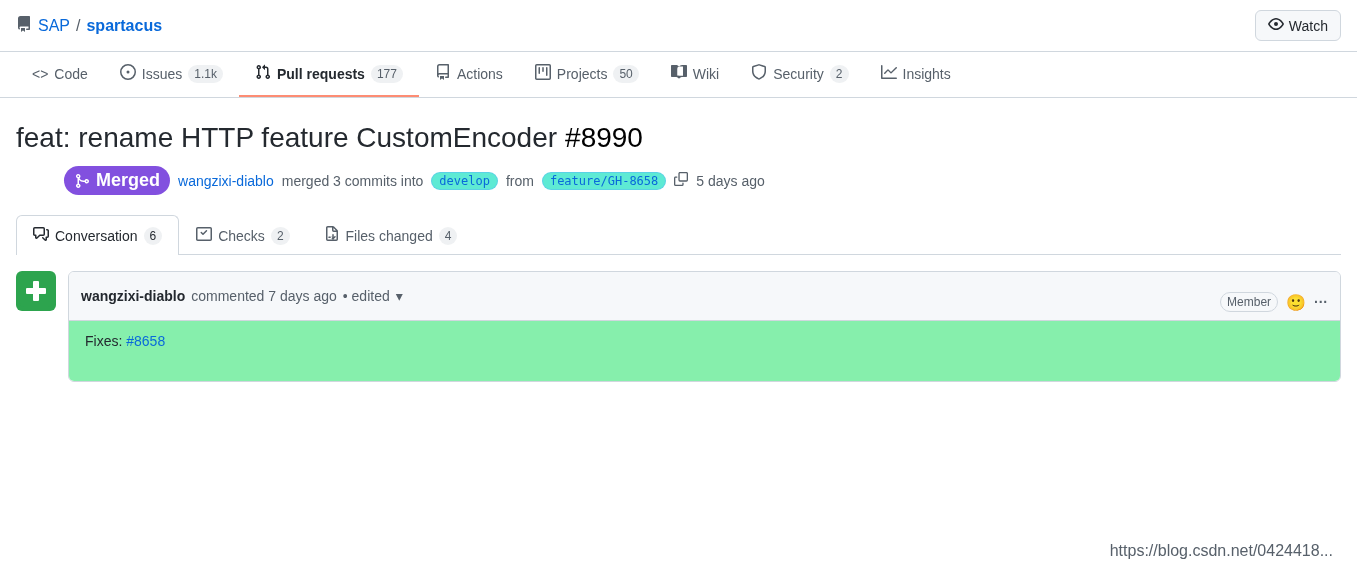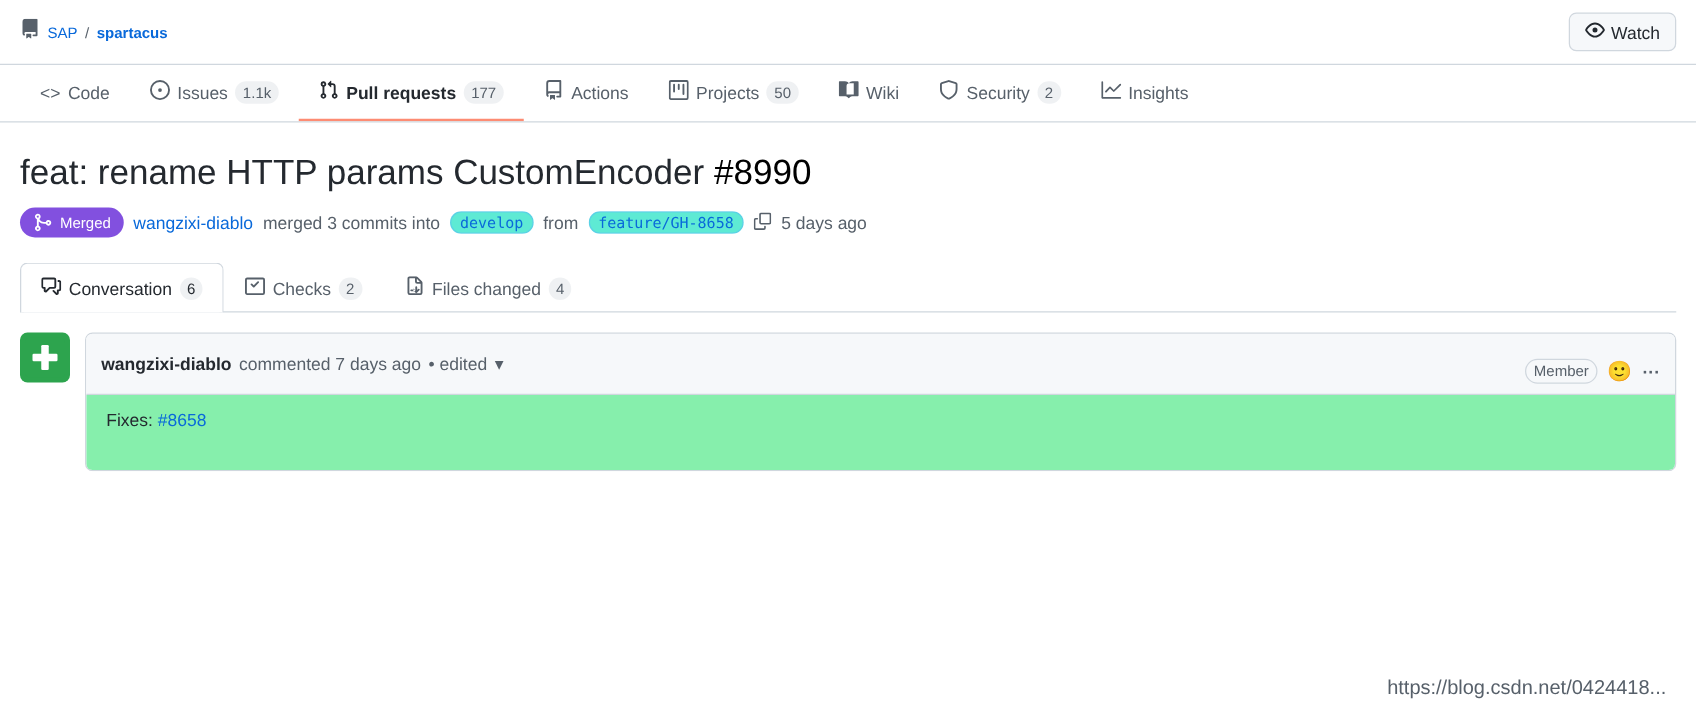--- a/index.html
+++ b/index.html
@@ -15,21 +15,21 @@
       display: flex;
       align-items: center;
       padding: 10px 16px;
       border-bottom: 1px solid #d0d7de;
       justify-content: space-between;
     }
     .repo-title {
       display: flex;
       align-items: center;
       gap: 6px;
-      font-size: 12px;
+      font-size: 16px;
     }
     .repo-title .icon {
       color: #57606a;
       font-size: 16px;
     }
     .repo-title .org {
       color: #0969da;
       font-weight: 400;
     }
     .repo-title .sep {
@@ -120,22 +120,23 @@
       flex-wrap: wrap;
     }
     .merged-badge {
       display: inline-flex;
       align-items: center;
       gap: 6px;
       padding: 4px 10px;
       background: #8250df;
       color: #ffffff;
       border-radius: 20px;
-      font-size: 12px;
-      font-weight: 400;
+      font-size: 18px;
+      font-weight: 700;
+      margin-left: 48px;
     }
     .pr-meta-text {
       font-size: 14px;
       color: #57606a;
     }
     .pr-meta-text a, .pr-meta-link {
       color: #0969da;
       text-decoration: none;
     }
     .branch-tag {
@@ -381,21 +382,21 @@
         <path fill-rule="evenodd" d="M1.5 1.75a.75.75 0 00-1.5 0v12.5c0 .414.336.75.75.75h14.5a.75.75 0 000-1.5H1.5V1.75zm14.28 2.53a.75.75 0 00-1.06-1.06L10 7.94 7.53 5.47a.75.75 0 00-1.06 0L3.22 8.72a.75.75 0 001.06 1.06L7 6.81l2.47 2.47a.75.75 0 001.06 0l5.25-5.01z"></path>
       </svg>
     </span>
     <span>Insights</span>
   </div>
 </nav>
 
 <div class="pr-content">
 
   <div class="pr-title-row">
-    <h1 class="pr-title">feat: rename HTTP params CustomEncoder</h1>
+    <h1 class="pr-title">feat: rename HTTP feature CustomEncoder</h1>
     <span class="pr-number">#8990</span>
   </div>
 
   <div class="pr-meta">
     <span class="merged-badge">
       <svg class="merge-svg" viewBox="0 0 16 16">
         <path fill-rule="evenodd" d="M5 3.254V3.25v.005a.75.75 0 110-.005v.004zm.45 1.9a2.25 2.25 0 10-1.95.218v5.256a2.25 2.25 0 101.5 0V7.123A5.735 5.735 0 009.25 9h1.378a2.251 2.251 0 100-1.5H9.25a4.25 4.25 0 01-3.8-2.346zM12.75 9a.75.75 0 100-1.5.75.75 0 000 1.5zm-8.5 4.5a.75.75 0 100-1.5.75.75 0 000 1.5z"></path>
       </svg>
       <span>Merged</span>
     </span>

